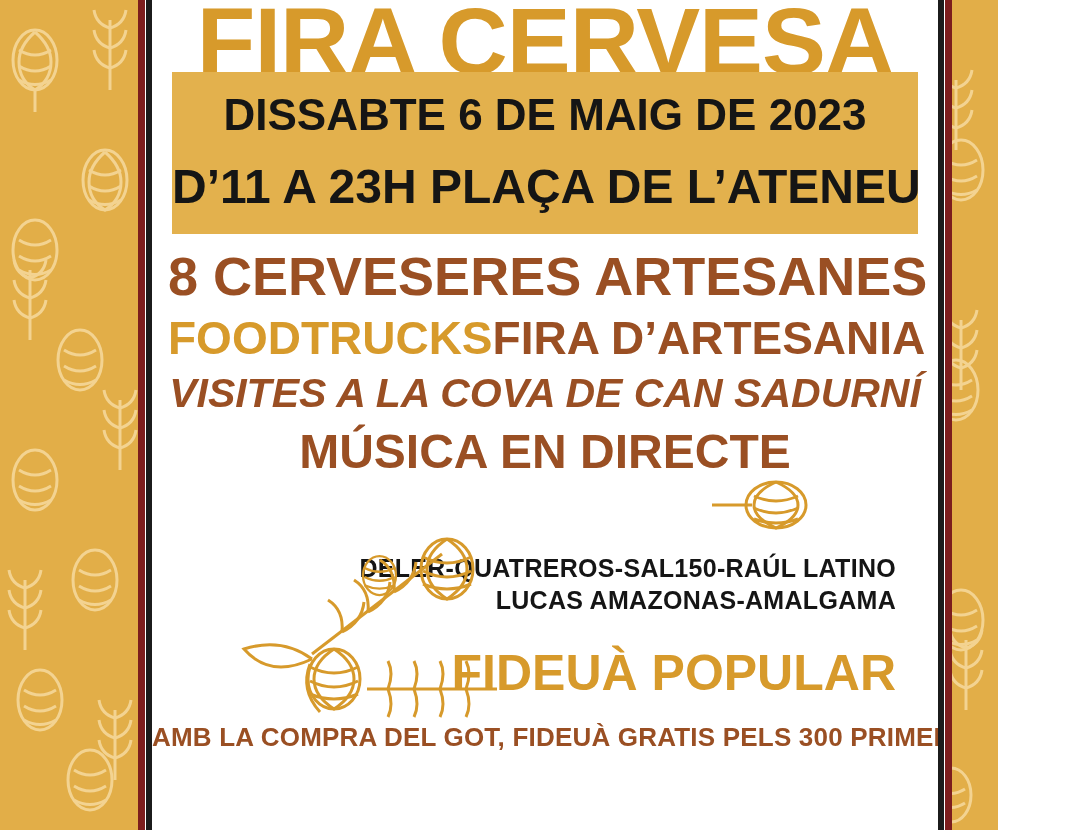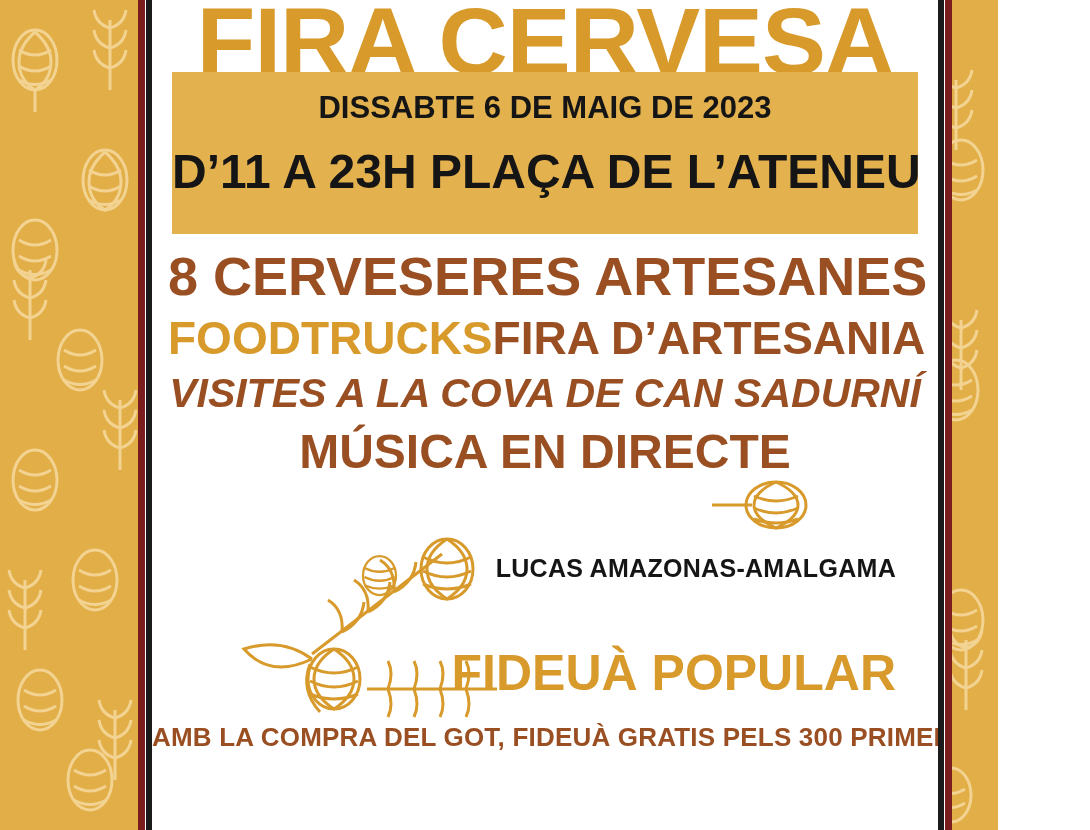--- a/index.html
+++ b/index.html
@@ -95,21 +95,21 @@
     right: 20px;
     top: 118px;
     height: 162px;
     background: #e3b14d;
     text-align: center;
     padding-top: 18px;
     box-sizing: border-box;
   }
   .band .line1 {
     font-weight: bold;
-    font-size: 31px;
+    font-size: 44px;
     color: #151515;
     letter-spacing: 0px;
     line-height: 1.15;
     white-space: nowrap;
   }
   .band .line2 {
     font-weight: bold;
     font-size: 48px;
     color: #151515;
     letter-spacing: 0px;
@@ -383,20 +383,21 @@
         <g fill="none" stroke="#d79a2b" stroke-width="3">
           <path d="M8 31 L48 31"></path>
           <ellipse cx="72" cy="31" rx="30" ry="23"></ellipse>
           <path d="M72 8 q-22 10 -22 23 q0 13 22 23 q22 -10 22 -23 q0 -13 -22 -23"></path>
           <path d="M50 22 q22 10 44 0 M50 34 q22 10 44 0 M50 45 q22 8 44 0"></path>
         </g>
       </svg>
     </div>
 
     <div class="bands-list">
+      <div>DELER-QUATREROS-SAL150-RAÚL LATINO</div>
       <div>LUCAS AMAZONAS-AMALGAMA</div>
     </div>
 
     <div class="orn" style="left:40px; top:560px;">
       <svg width="330" height="200" viewBox="0 0 330 200">
         <g fill="none" stroke="#d79a2b" stroke-width="3">
 
           <path d="M120 140 L250 40"></path>
           <path d="M150 118 q2 -22 -14 -32 M150 118 q20 -10 22 -30
                    M176 98 q2 -22 -14 -32 M176 98 q20 -10 22 -30

